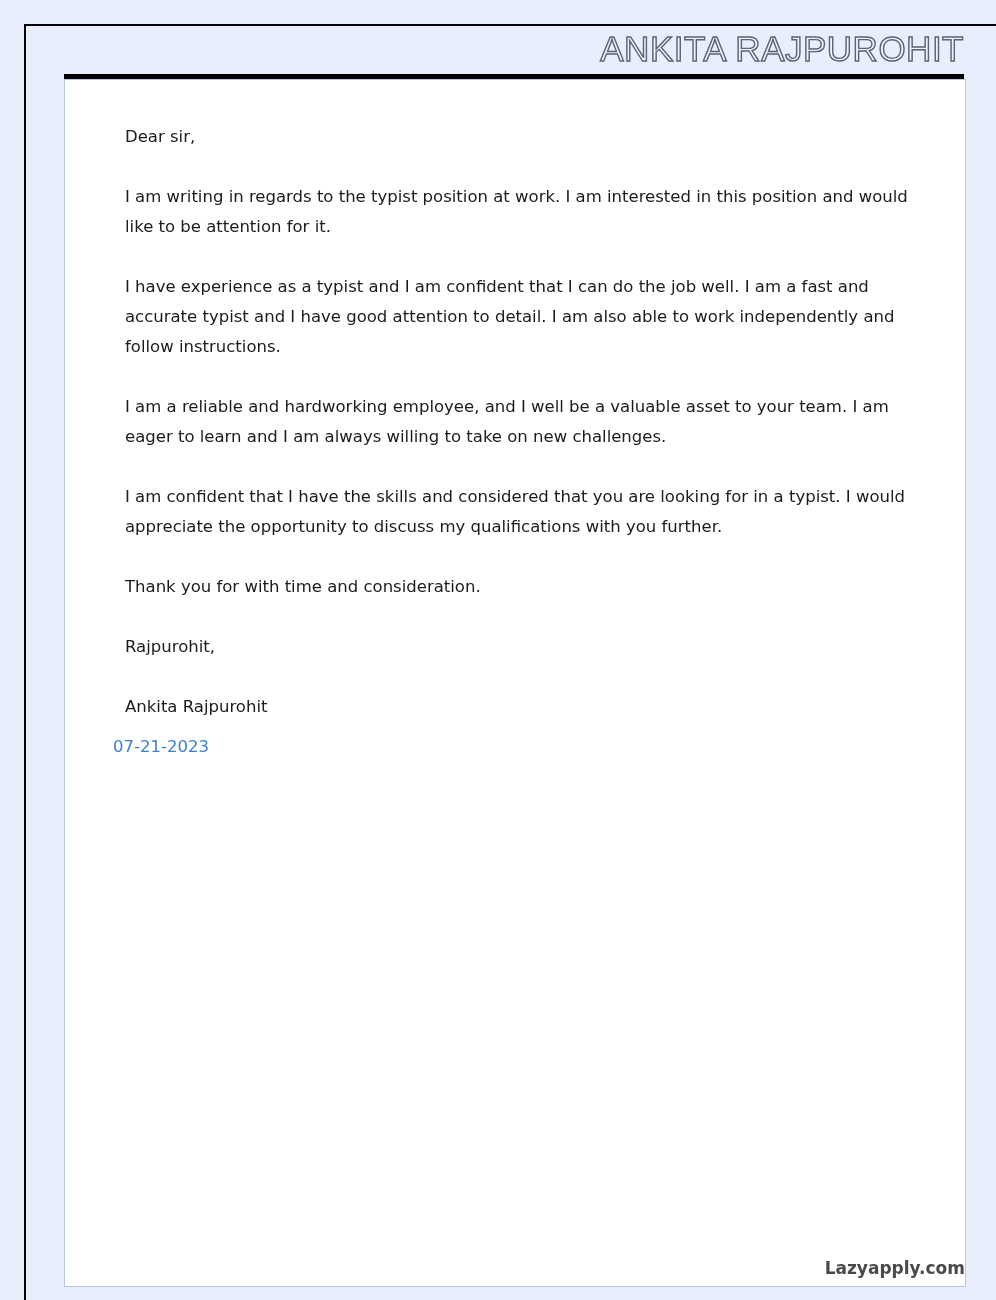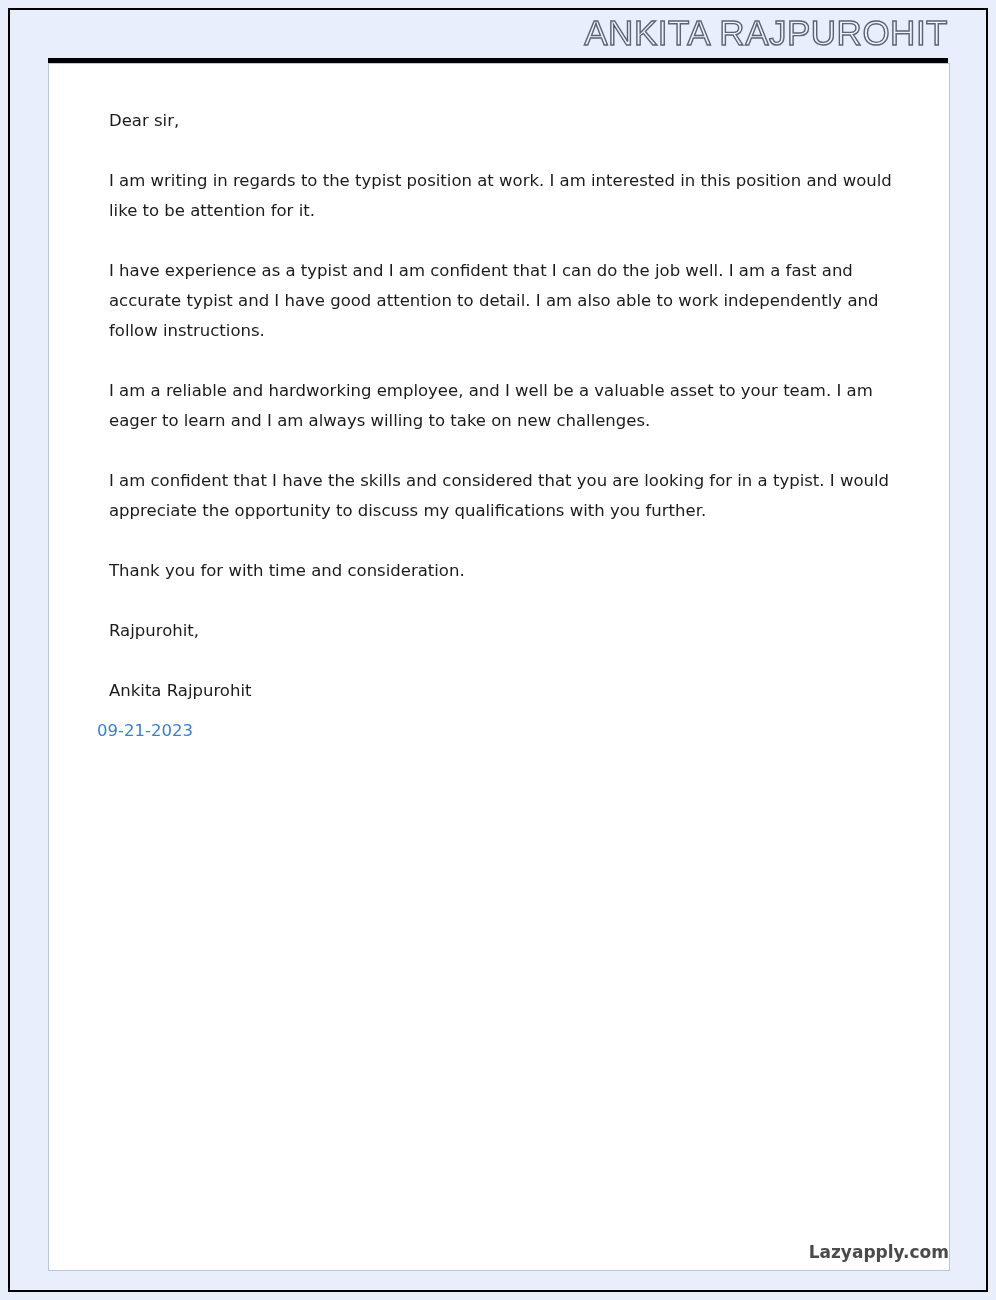--- a/index.html
+++ b/index.html
@@ -12,21 +12,21 @@
     background: #e8eefc;
     font-family: "DejaVu Sans", sans-serif;
     overflow: hidden;
   }
   .page {
     position: relative;
     box-sizing: border-box;
     width: 996px;
     height: 1300px;
     background: #e8eefc;
-    padding: 8px;
+    padding: 24px;
   }
   .outer-frame {
     position: relative;
     box-sizing: border-box;
     width: 980px;
     height: 1284px;
     border: 2px solid #000000;
     background: #e8eefc;
   }
   .header {
@@ -115,19 +115,19 @@
     <div class="sheet">
       <div class="letter-body">
         <p class="para">Dear sir,</p>
         <p class="para">I am writing in regards to the typist position at work. I am interested in this position and would like to be attention for it.</p>
         <p class="para">I have experience as a typist and I am confident that I can do the job well. I am a fast and accurate typist and I have good attention to detail. I am also able to work independently and follow instructions.</p>
         <p class="para">I am a reliable and hardworking employee, and I well be a valuable asset to your team. I am eager to learn and I am always willing to take on new challenges.</p>
         <p class="para">I am confident that I have the skills and considered that you are looking for in a typist. I would appreciate the opportunity to discuss my qualifications with you further.</p>
         <p class="para">Thank you for with time and consideration.</p>
         <p class="para">Rajpurohit,</p>
         <p class="para signature-name">Ankita Rajpurohit</p>
-        <p class="date">09-21-2023</p>
+        <p class="date">07-21-2023</p>
       </div>
       <div class="footer-brand">Lazyapply.com</div>
     </div>
 
   </div>
 </div>
 
 </body></html>

